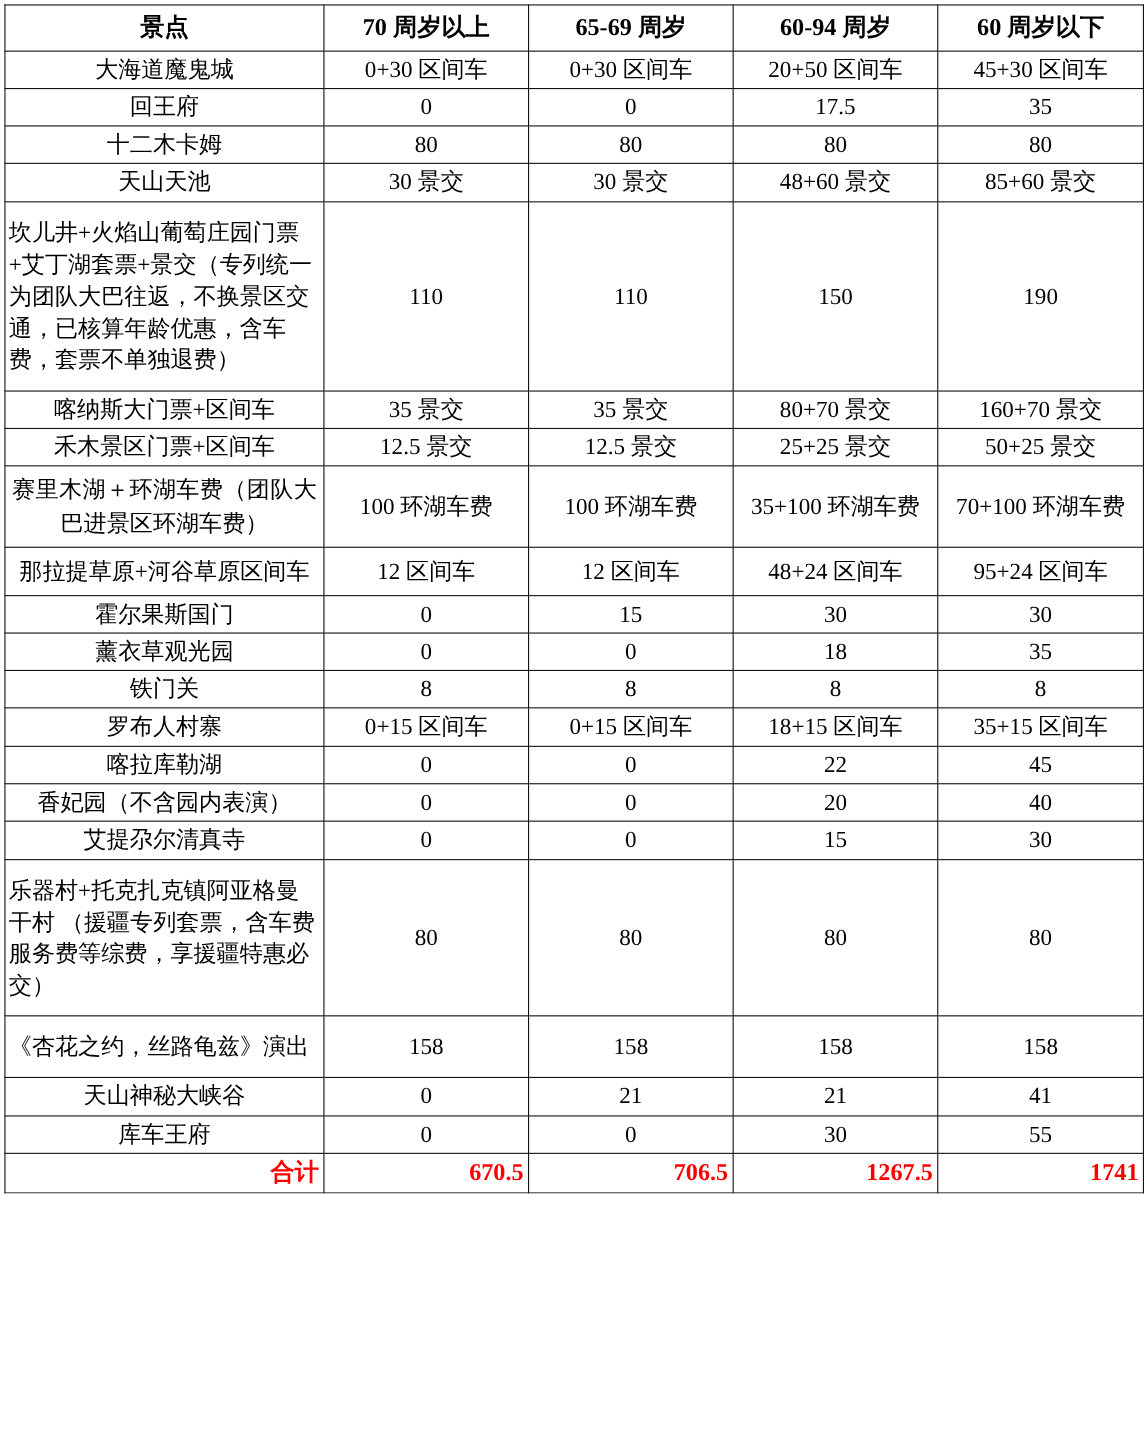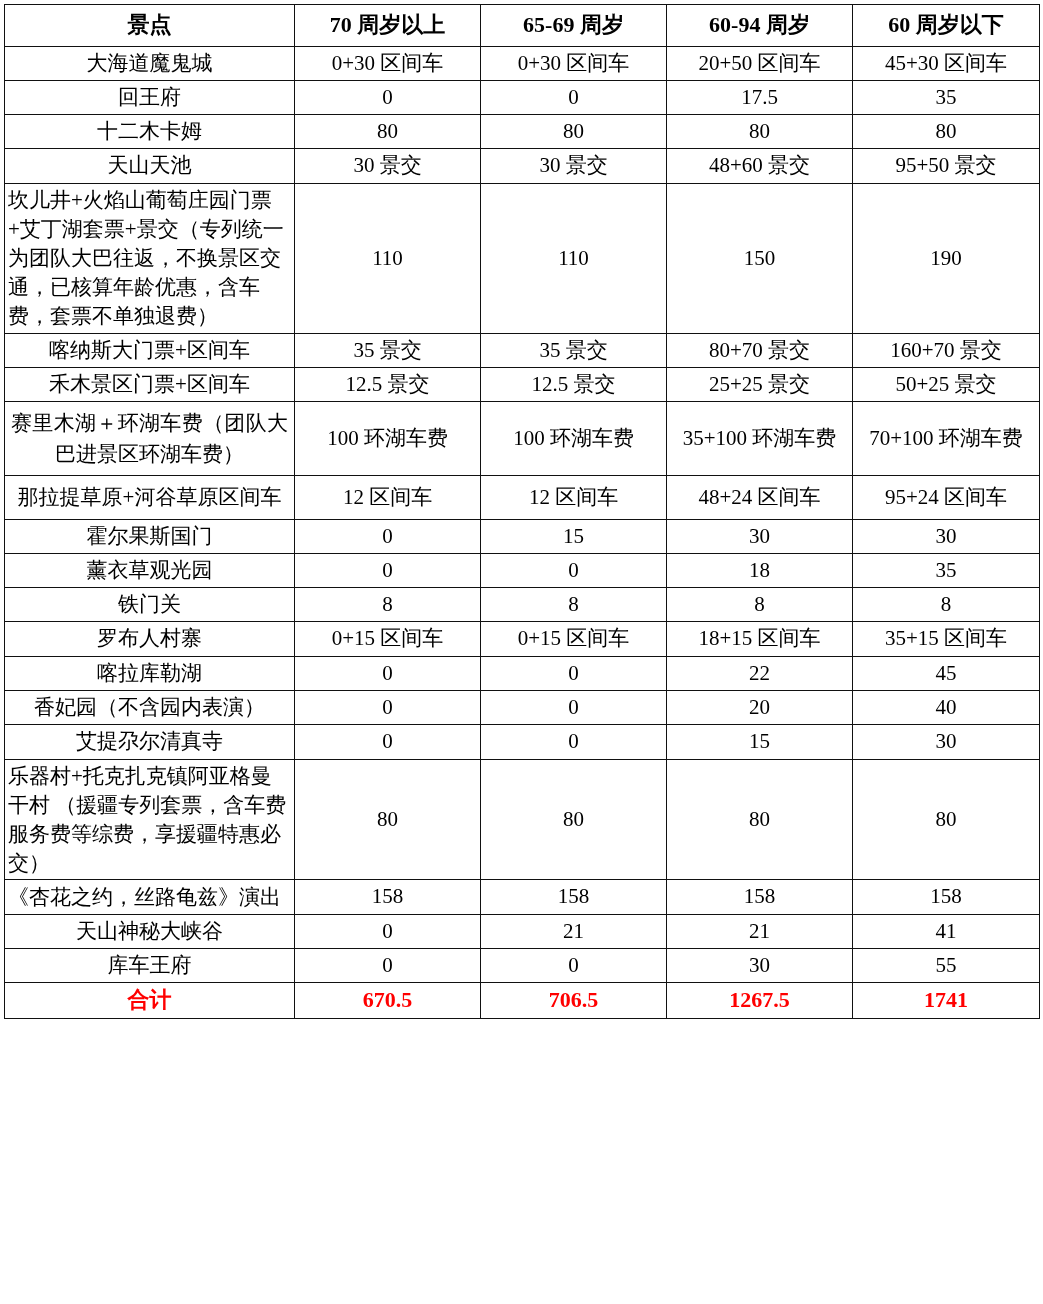--- a/index.html
+++ b/index.html
@@ -43,32 +43,33 @@
     font-weight: bold;
     font-size: 22px;
     padding: 6px 4px;
   }
   td.name {
     text-align: center;
   }
   td.name.long {
     text-align: left;
     line-height: 1.38;
-    padding: 2px 3px;
+    padding: 13px 3px;
   }
   td.name.justify {
     text-align: justify;
     text-align-last: center;
     line-height: 1.45;
     padding: 6px 6px;
   }
   tr.total td {
     color: #ff0000;
     font-weight: bold;
     font-size: 22px;
+    text-align: right;
   }
   tr.total td.name {
     color: #ff0000;
   }
 </style>
 </head>
 <body>
 
 <div class="page">
   <table class="price-table">
@@ -109,21 +110,21 @@
           <td class="price">80</td>
           <td class="price">80</td>
           <td class="price">80</td>
           <td class="price">80</td>
         </tr>
         <tr>
           <td class="name">天山天池</td>
           <td class="price">30 景交</td>
           <td class="price">30 景交</td>
           <td class="price">48+60 景交</td>
-          <td class="price">95+50 景交</td>
+          <td class="price">85+60 景交</td>
         </tr>
         <tr>
           <td class="name long">坎儿井+火焰山葡萄庄园门票+艾丁湖套票+景交（专列统一为团队大巴往返，不换景区交通，已核算年龄优惠，含车费，套票不单独退费）</td>
           <td class="price">110</td>
           <td class="price">110</td>
           <td class="price">150</td>
           <td class="price">190</td>
         </tr>
         <tr>
           <td class="name">喀纳斯大门票+区间车</td>

